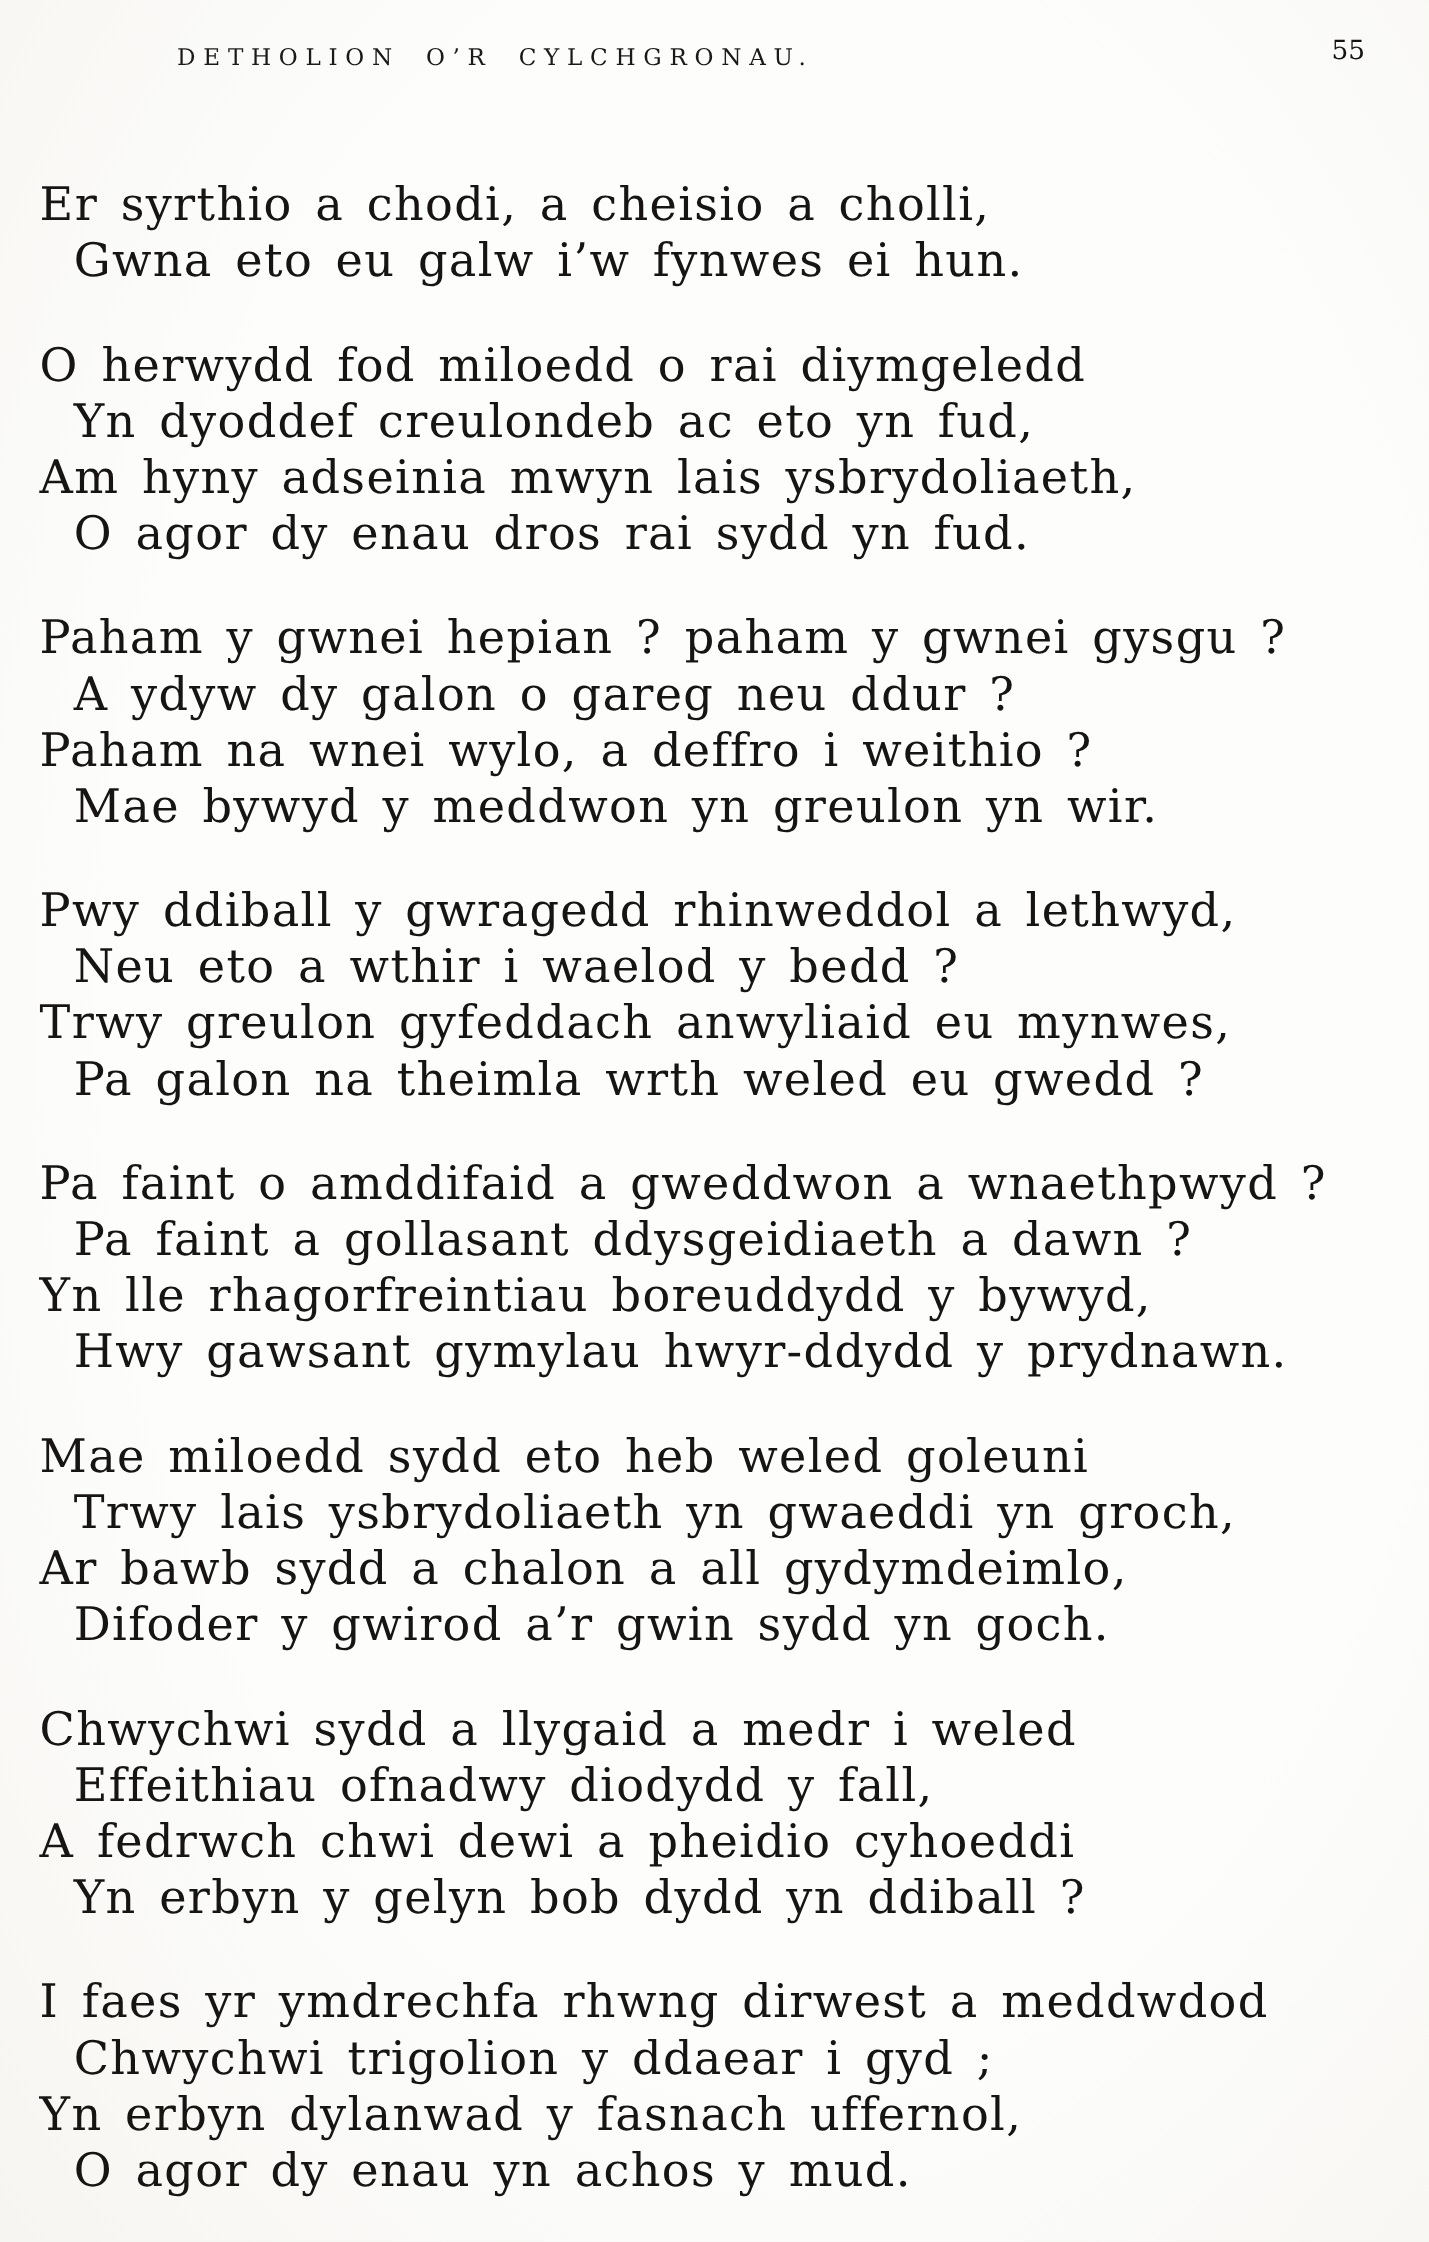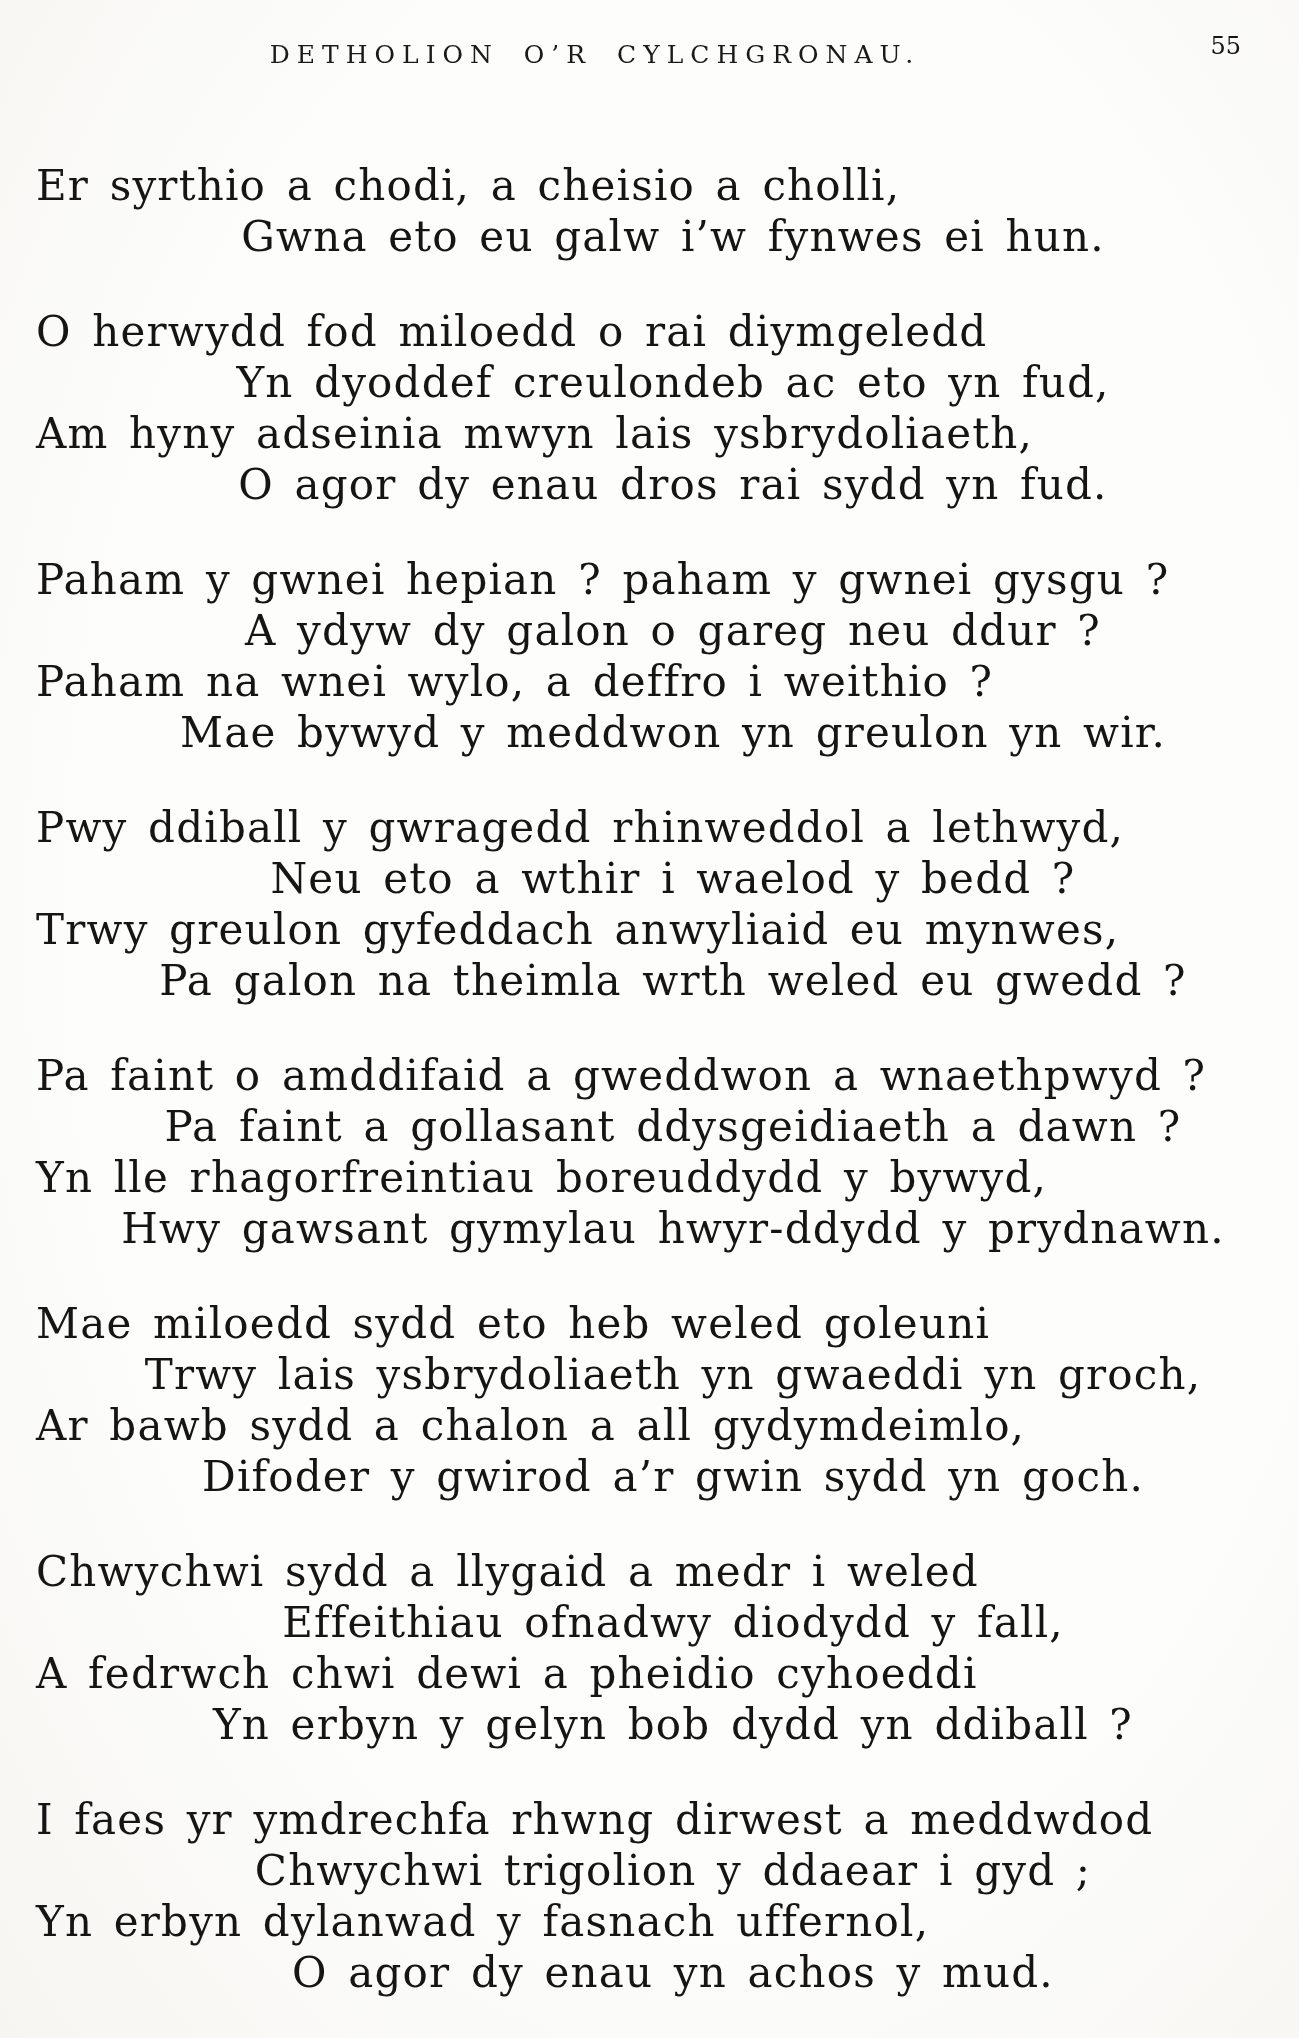--- a/index.html
+++ b/index.html
@@ -19,24 +19,24 @@
     overflow: hidden;
     box-sizing: border-box;
   }
   .running-head {
     position: relative;
     height: 46px;
     margin-top: 40px;
   }
   .head-title {
     position: absolute;
-    left: 175px;
+    left: 161px;
     width: 840px;
-    text-align: center;
-    font-size: 25px;
+    text-align: left;
+    font-size: 21px;
     letter-spacing: 7px;
     word-spacing: 10px;
     white-space: nowrap;
     color: #1b1a19;
   }
   .page-number {
     position: absolute;
     right: 58px;
     top: -8px;
     font-size: 24px;
@@ -53,21 +53,20 @@
   .line {
     font-size: 42px;
     line-height: 51px;
     letter-spacing: 1.2px;
     word-spacing: 6px;
     white-space: nowrap;
     color: #161514;
   }
   .line.indent {
     padding-left: 31px;
-    text-align: center;
   }
 </style>
 </head>
 <body>
 
 <div class="page">
   <header class="running-head">
     <div class="head-title">DETHOLION O’R CYLCHGRONAU.</div>
     <div class="page-number">55</div>
   </header>

